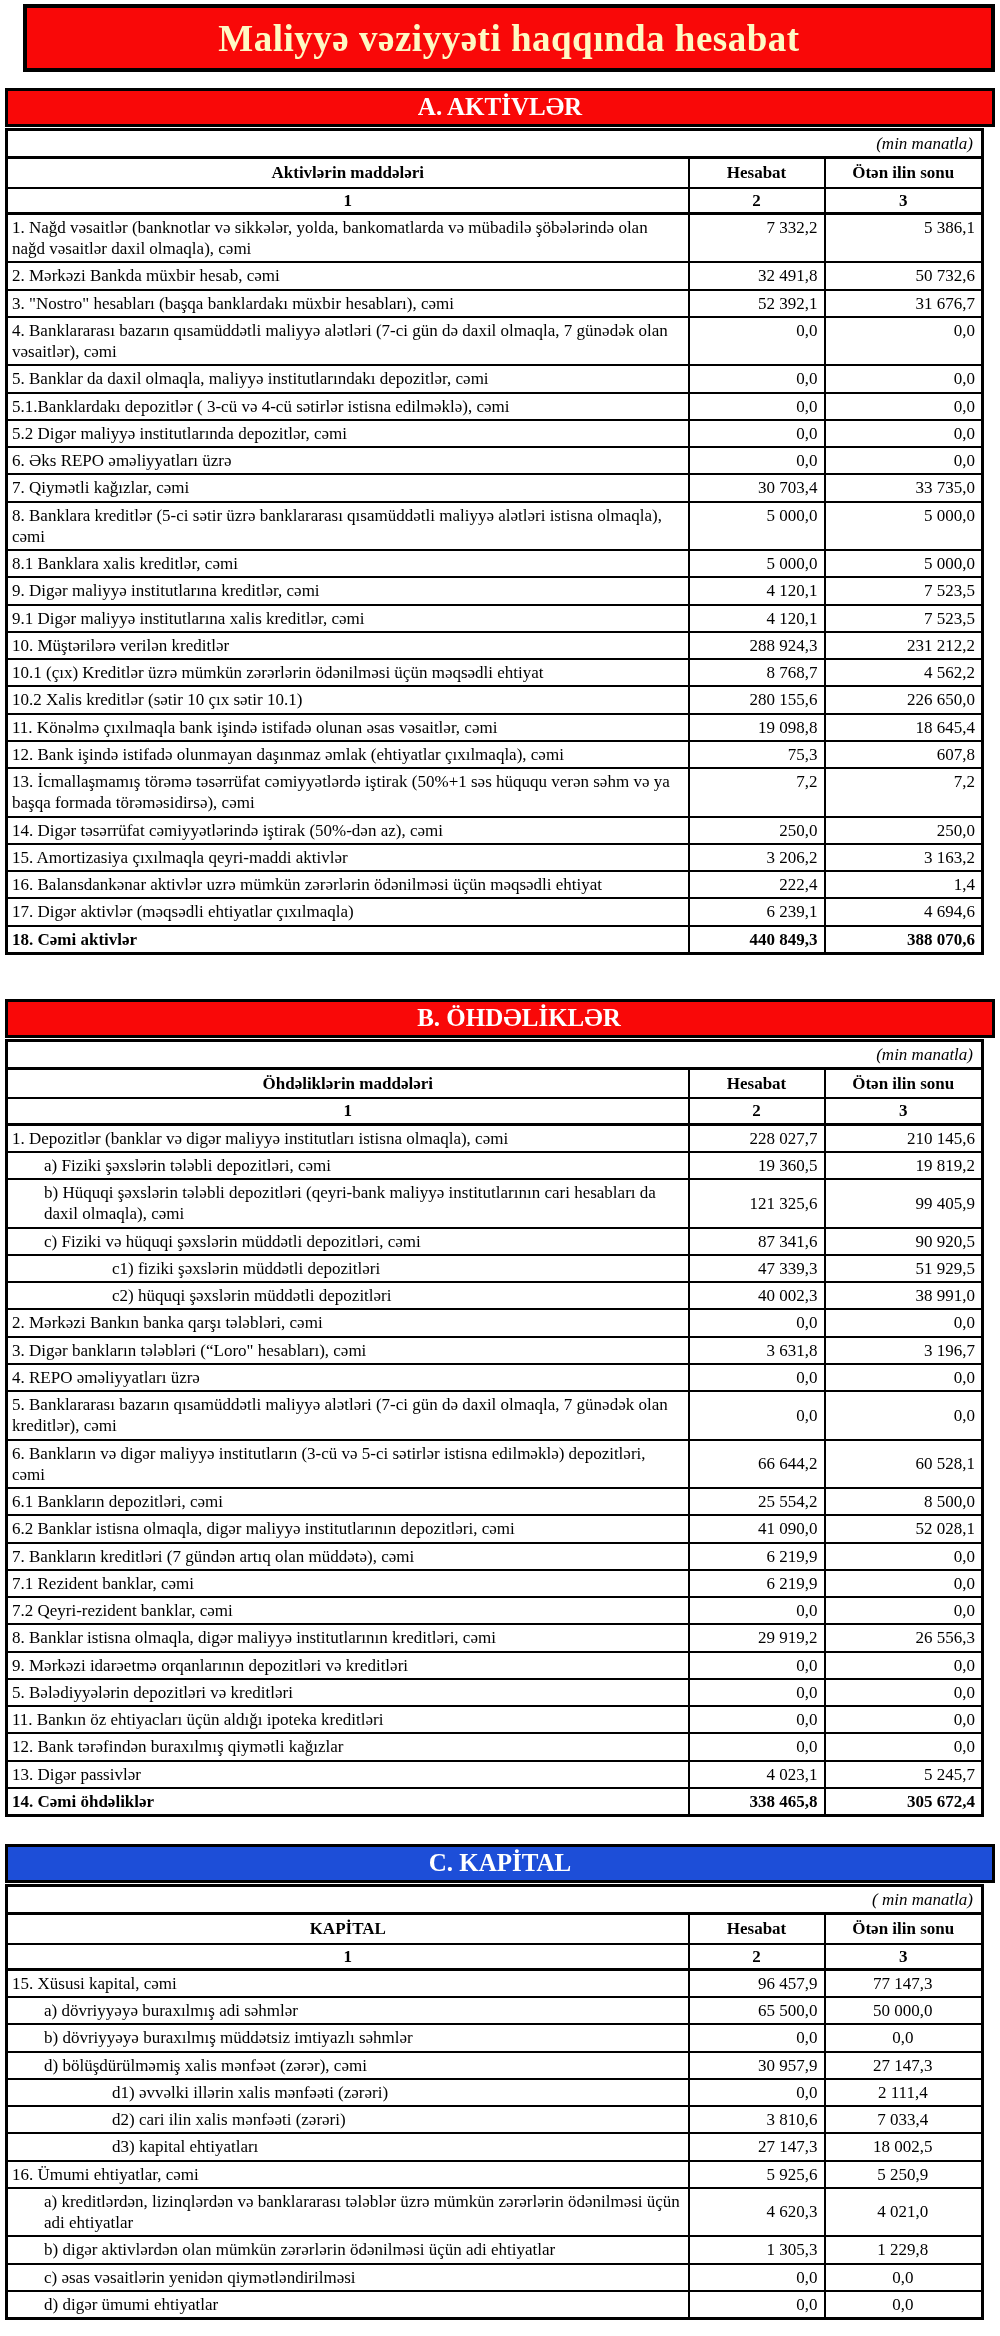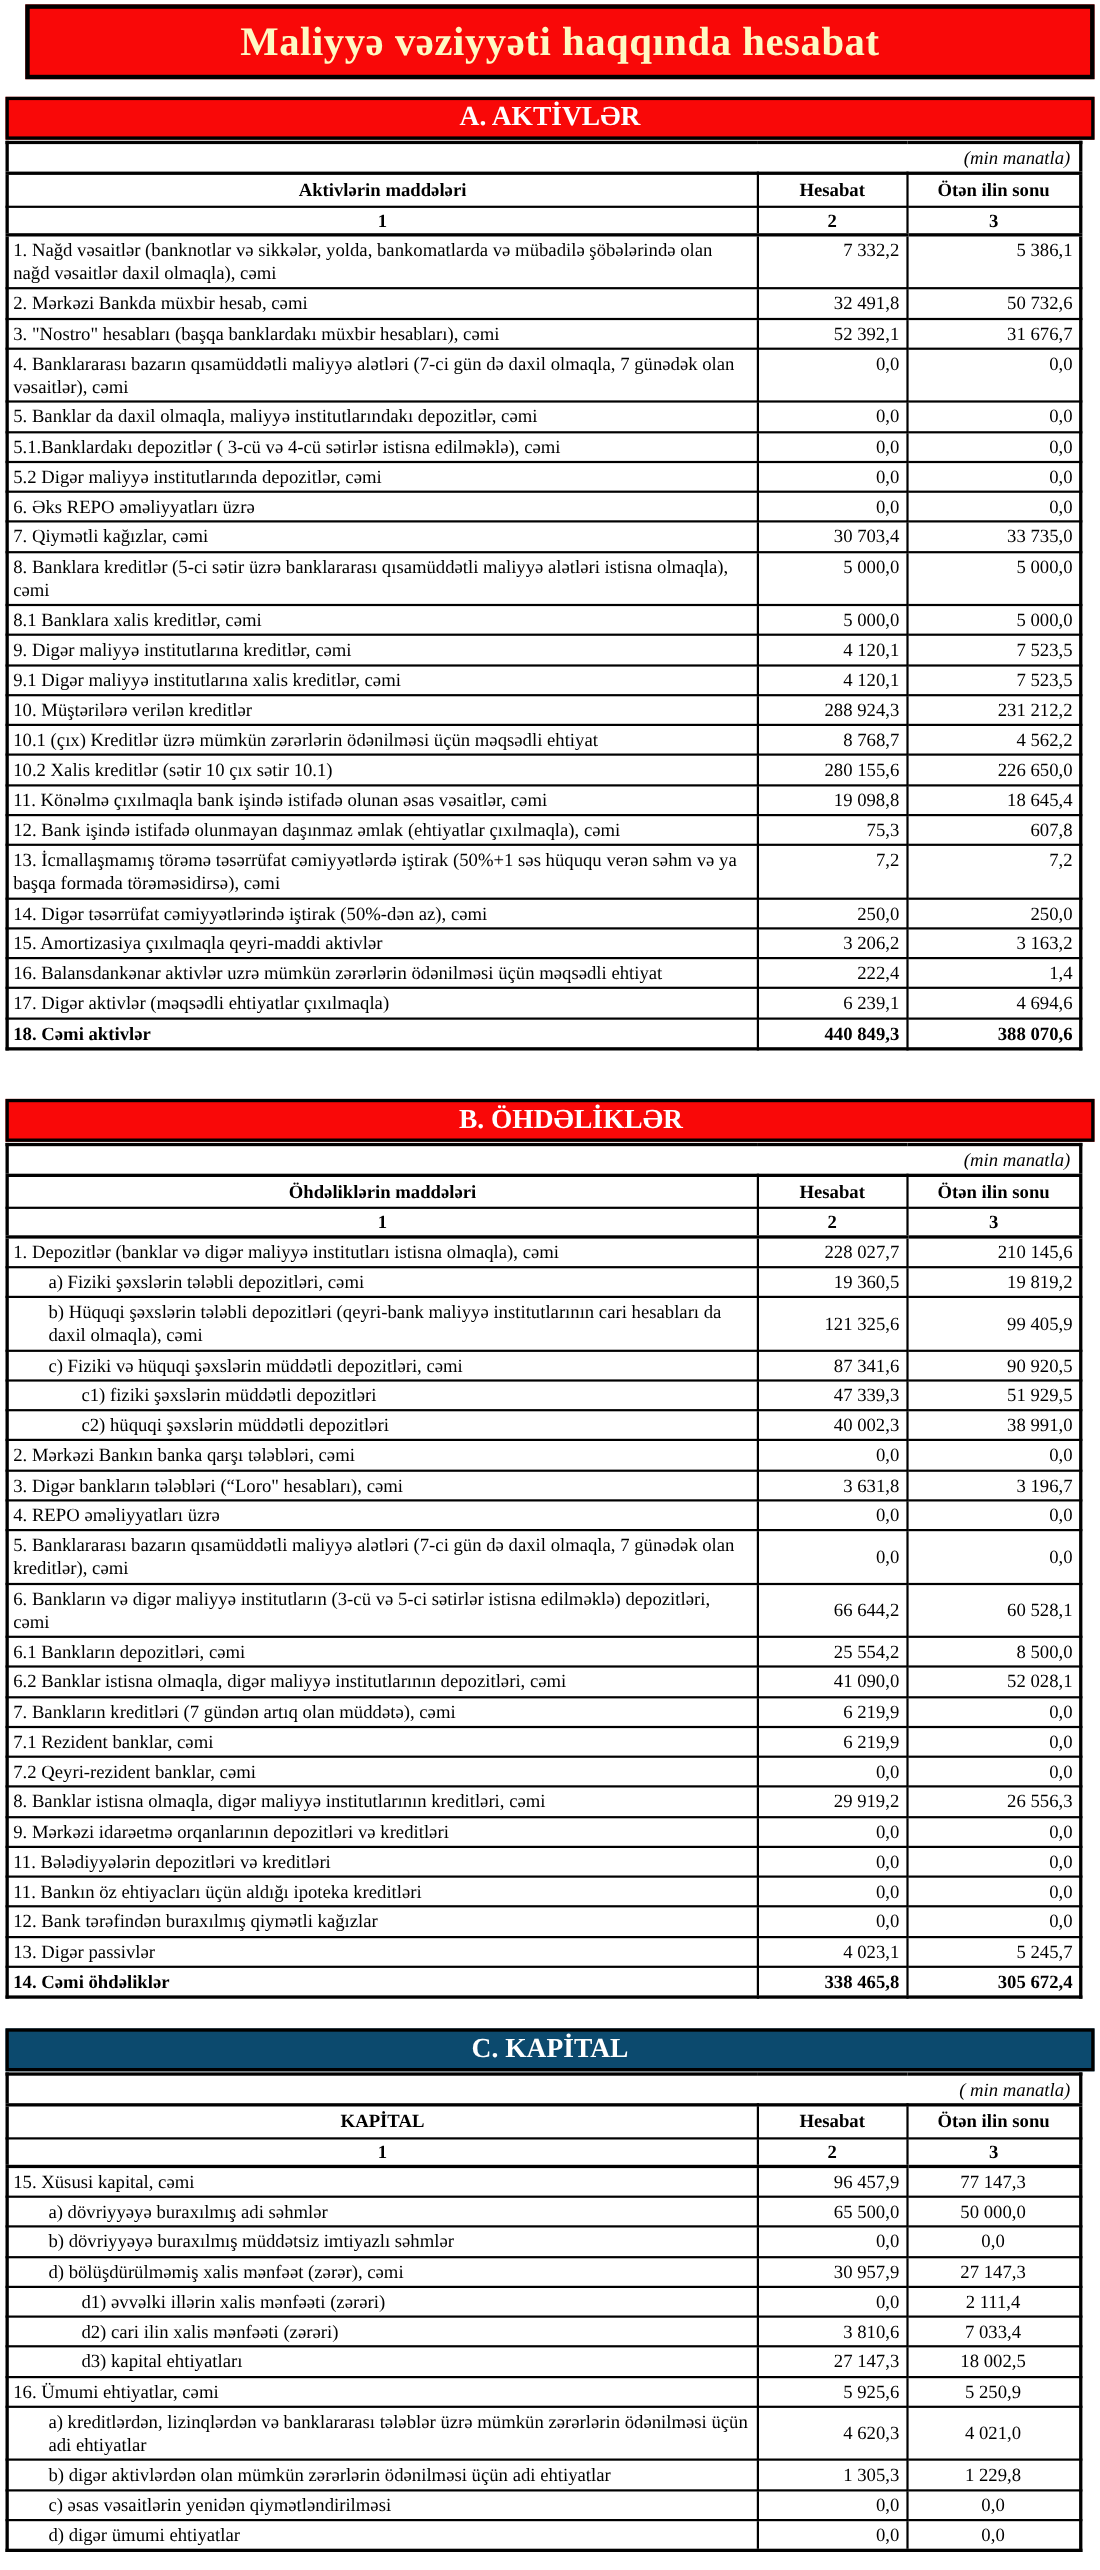--- a/index.html
+++ b/index.html
@@ -62,21 +62,21 @@
     padding: 3px 18px;
   }
   tr.idx td {
     text-align: center;
     font-weight: bold;
     border-bottom: 3px solid #000;
     padding: 1px 2px;
   }
   td.lbl { text-align: left; }
   td.ind1 { padding-left: 36px; margin-left: 22px; }
-  td.ind2 { padding-left: 66px; }
+  td.ind2 { padding-left: 104px; }
   td.num { text-align: right; padding-right: 6px; }
   td.cen { text-align: center; }
   tr.boldrow td { font-weight: bold; }
 </style>
 </head>
 <body>
 
 <div id="doc">
   <div class="title-banner" style="background: rgb(249, 8, 8);">Maliyyə vəziyyəti haqqında hesabat</div>
   <div id="sections">
@@ -331,21 +331,21 @@
               <td class="lbl">8. Banklar istisna olmaqla, digər maliyyə institutlarının kreditləri, cəmi</td>
               <td class="num">29 919,2</td>
               <td class="num">26 556,3</td>
             </tr>
             <tr class="row">
               <td class="lbl">9. Mərkəzi idarəetmə orqanlarının depozitləri və kreditləri</td>
               <td class="num">0,0</td>
               <td class="num">0,0</td>
             </tr>
             <tr class="row">
-              <td class="lbl">11. Bələdiyyələrin depozitləri və kreditləri</td>
+              <td class="lbl">5. Bələdiyyələrin depozitləri və kreditləri</td>
               <td class="num">0,0</td>
               <td class="num">0,0</td>
             </tr>
             <tr class="row">
               <td class="lbl">11. Bankın öz ehtiyacları üçün aldığı ipoteka kreditləri</td>
               <td class="num">0,0</td>
               <td class="num">0,0</td>
             </tr>
             <tr class="row">
               <td class="lbl">12. Bank tərəfindən buraxılmış qiymətli kağızlar</td>
@@ -359,21 +359,21 @@
             </tr>
             <tr class="row boldrow">
               <td class="lbl">14. Cəmi öhdəliklər</td>
               <td class="num">338 465,8</td>
               <td class="num">305 672,4</td>
             </tr>
           </tbody>
         </table>
       </section>
       <section class="sec sec-kapital">
-        <div class="banner" style="background: #0c4a6e;">C. KAPİTAL</div>
+        <div class="banner" style="background: #1d4ed8;">C. KAPİTAL</div>
         <table class="tbl">
           <colgroup>
             <col style="width: 682px;">
             <col style="width: 136px;">
             <col style="width: 158px;">
           </colgroup>
           <tbody>
             <tr class="note">
               <td colspan="3">( min manatla)</td>
             </tr>

